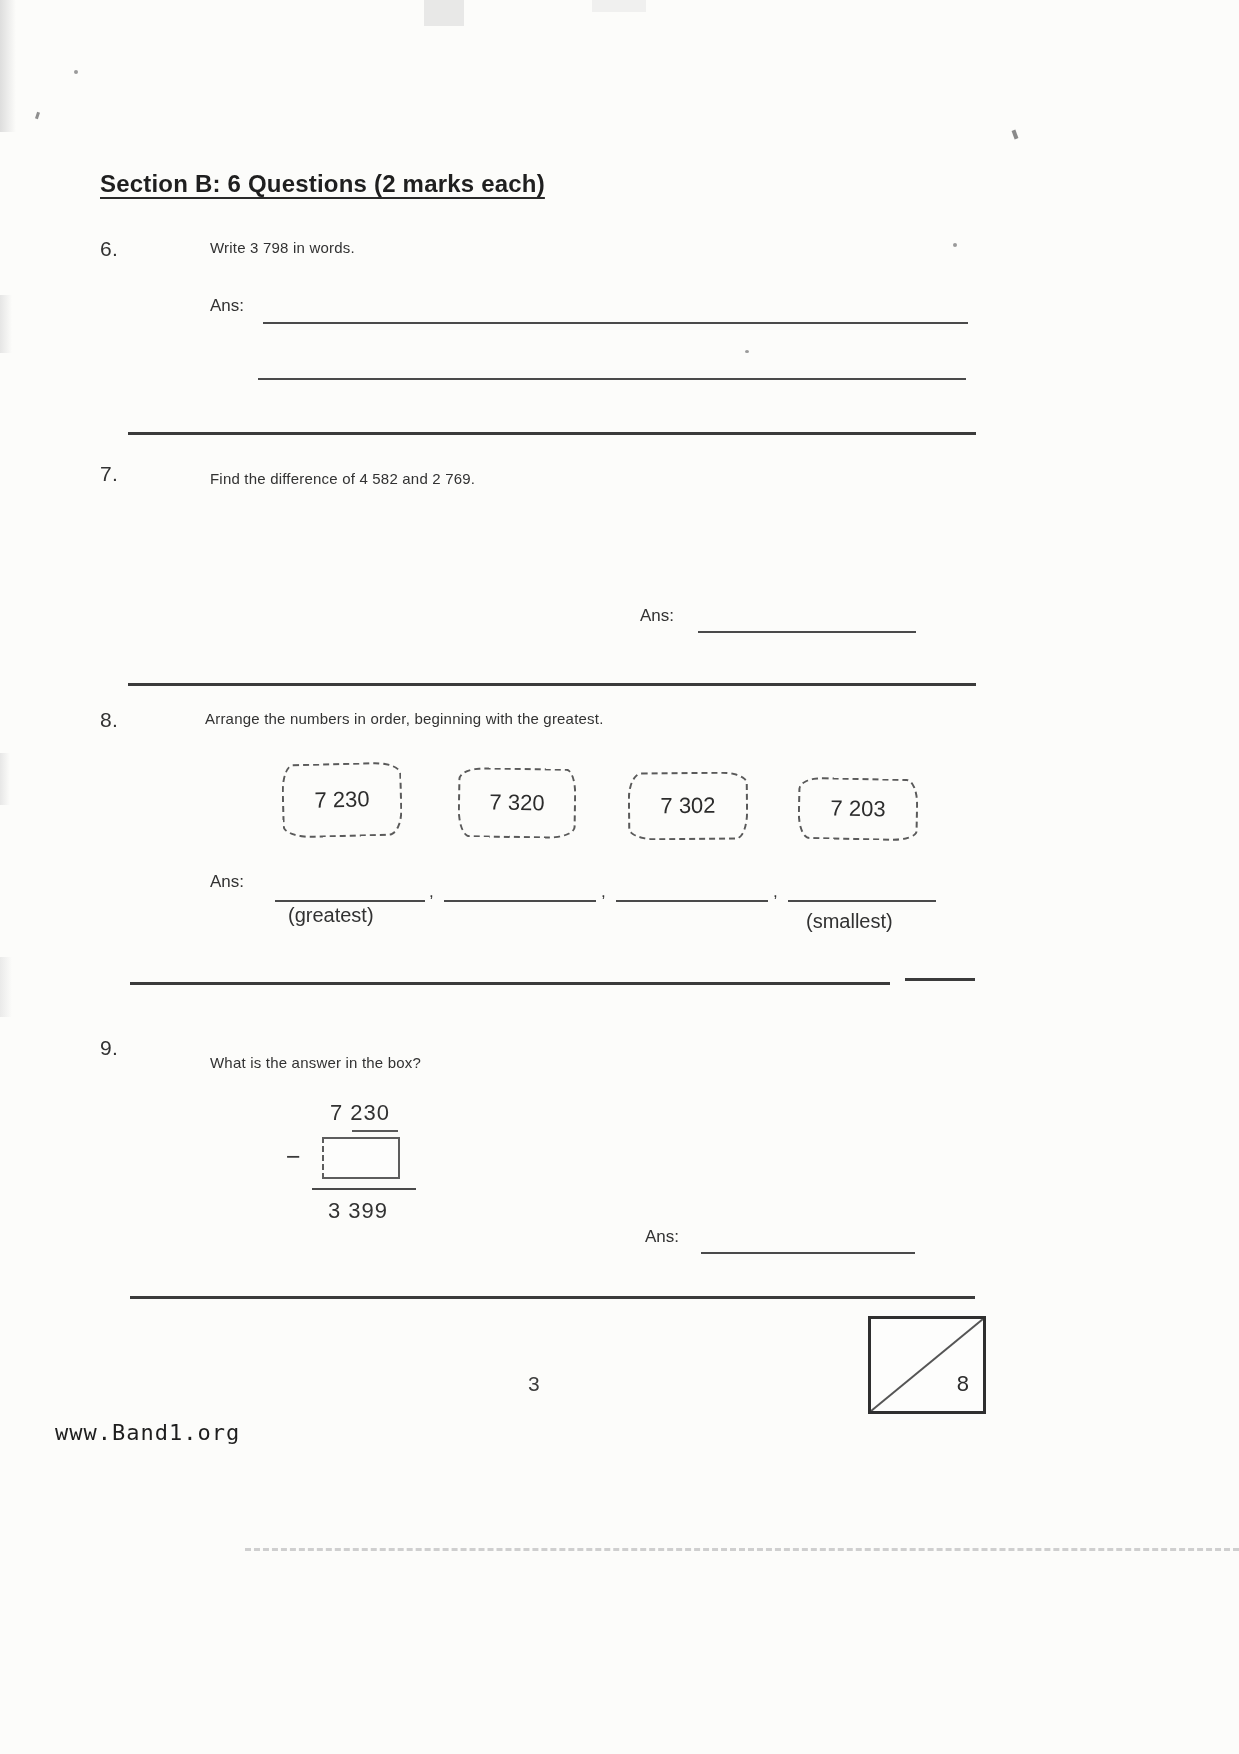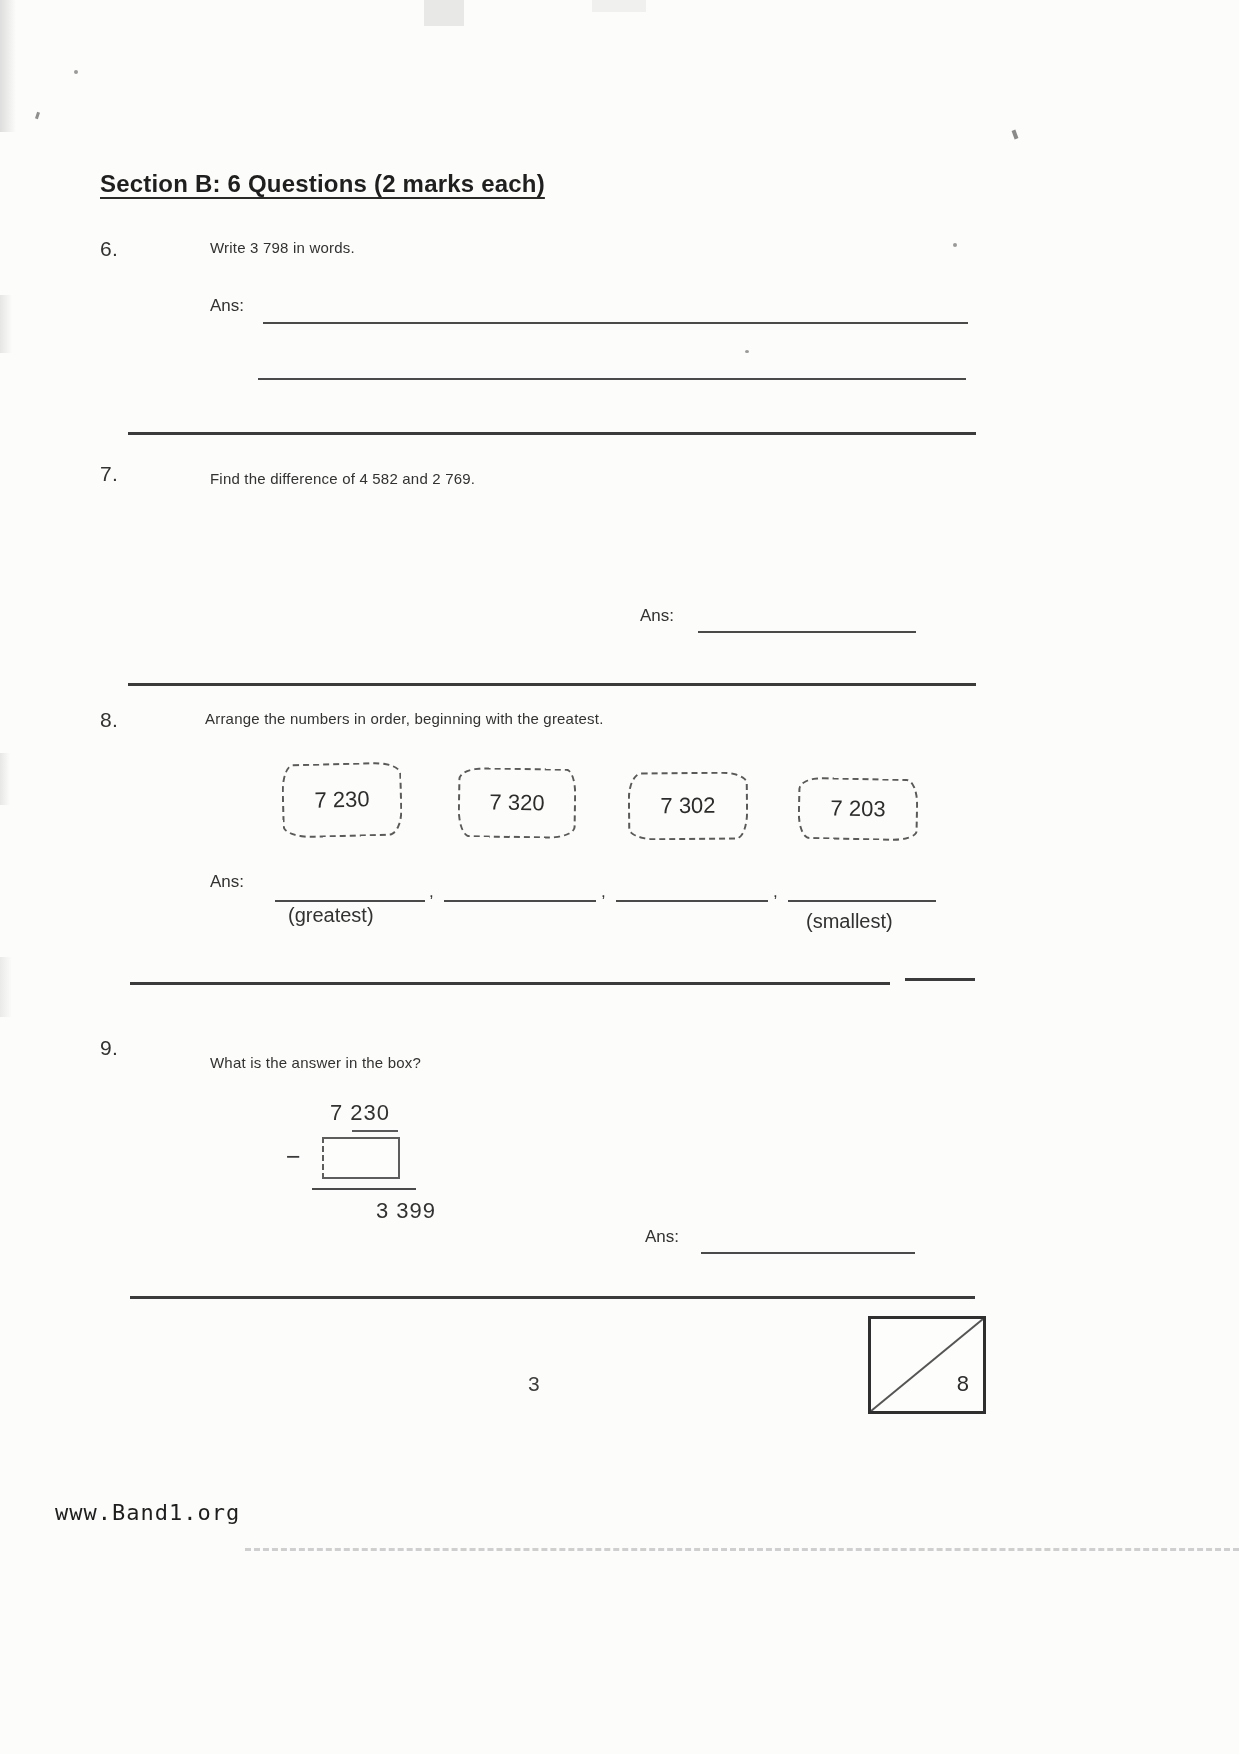--- a/index.html
+++ b/index.html
@@ -100,32 +100,32 @@
   <div class="abs divider" style="left:905px;top:978px;width:70px;"></div>
 
   <div class="abs qnum" style="left:100px;top:1036px;">9.</div>
   <div class="abs qtext" style="left:210px;top:1038px;margin-top:16px;">What is the answer in the box?</div>
 
   <div class="abs" style="left:330px;top:1100px;font-size:22px;letter-spacing:1px;">7 230</div>
   <div class="abs rule-lt" style="left:352px;top:1130px;width:46px;"></div>
   <div class="abs" style="left:286px;top:1142px;font-size:25px;color:#3a3a3a;">−</div>
   <div class="abs ansbox" style="left:322px;top:1137px;width:78px;height:42px;"></div>
   <div class="abs rule" style="left:312px;top:1188px;width:104px;"></div>
-  <div class="abs" style="left:328px;top:1198px;font-size:22px;letter-spacing:1px;margin-left:48px;">3 399</div>
+  <div class="abs" style="left:328px;top:1198px;font-size:22px;letter-spacing:1px;">3 399</div>
 
   <div class="abs ans" style="left:645px;top:1227px;">Ans:</div>
   <div class="abs rule" style="left:701px;top:1252px;width:214px;"></div>
   <div class="abs divider" style="left:130px;top:1296px;width:845px;"></div>
 
   <div class="abs scorebox" style="left:868px;top:1316px;width:118px;height:98px;">
     <svg width="100%" height="100%" viewBox="0 0 112 92" preserveAspectRatio="none" style="display:block;">
       <line x1="0" y1="92" x2="112" y2="0" stroke="#555" stroke-width="2"></line>
     </svg>
     <div class="abs" style="right:14px;top:52px;font-size:22px;color:#2c2c2c;">8</div>
   </div>
 
   <div class="abs" style="left:528px;top:1372px;font-size:21px;color:#3d3d3d;">3</div>
 
-  <div class="abs mono" style="left:55px;top:1500px;font-size:22px;color:#1e1e1e;letter-spacing:1px;">www.Band1.org</div>
+  <div class="abs mono" style="left:55px;top:1420px;font-size:22px;color:#1e1e1e;letter-spacing:1px;">www.Band1.org</div>
 
   <div class="abs" style="left:245px;top:1548px;width:994px;border-bottom:3px dashed #cfcfcf;"></div>
 
 </div>
 
 </body></html>

